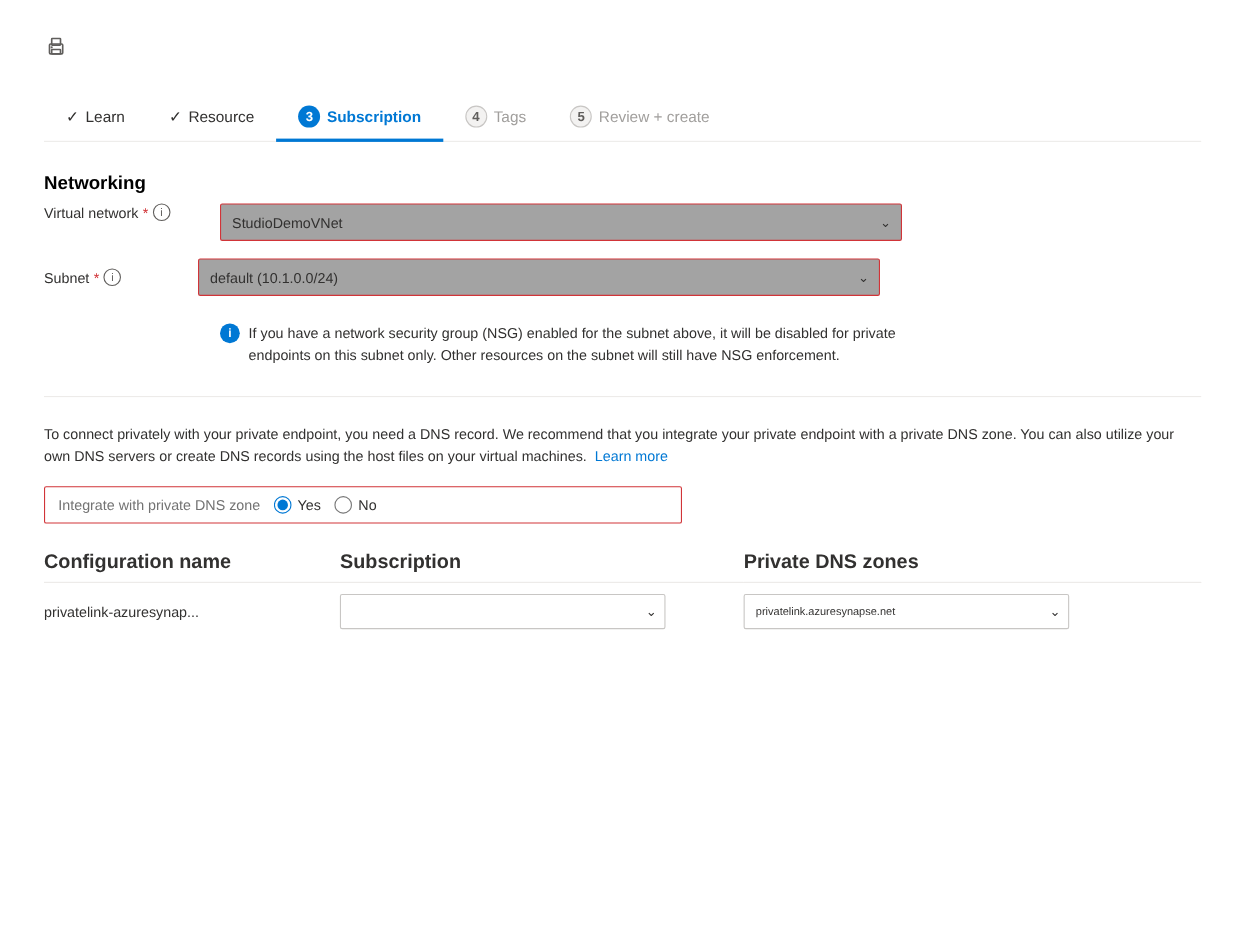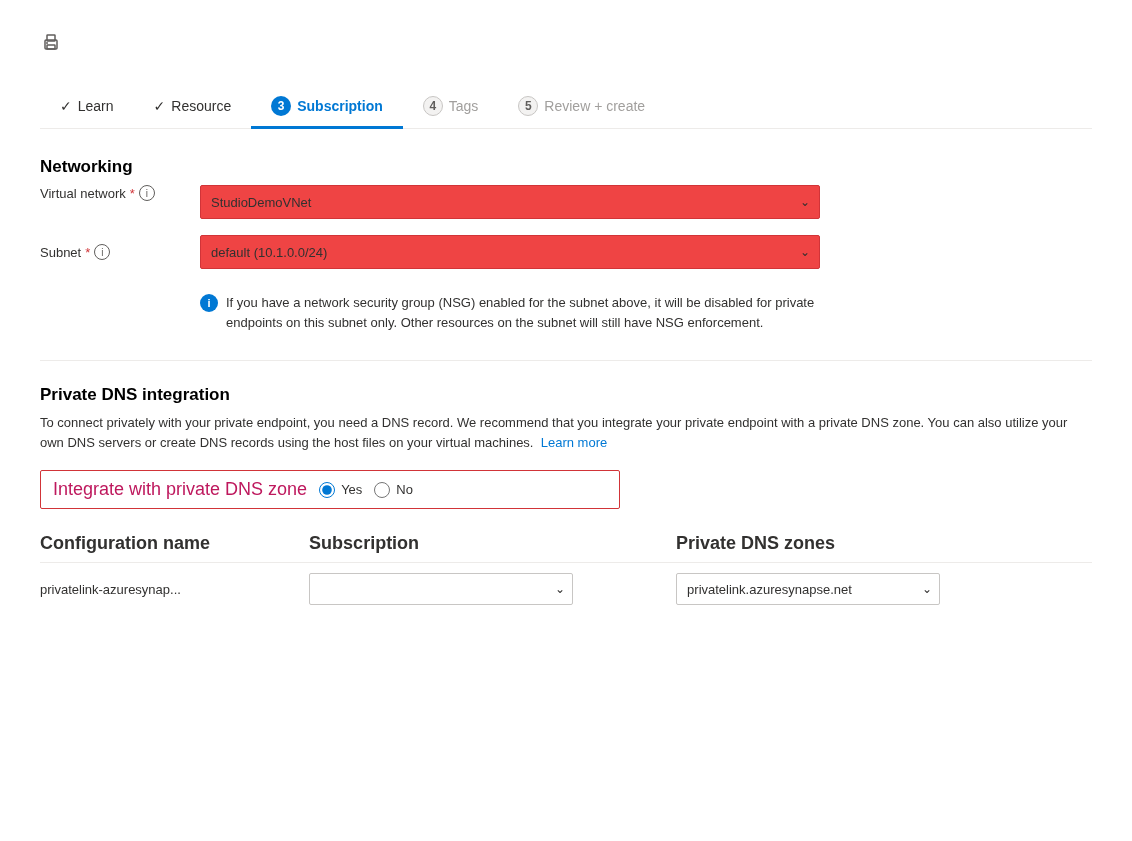--- a/index.html
+++ b/index.html
@@ -161,21 +161,21 @@
       position: relative;
     }
 
     .dropdown-field {
       width: 100%;
       border: 1px solid #d13438;
       border-radius: 2px;
       padding: 6px 36px 6px 10px;
       font-size: 13px;
       color: #323130;
-      background: #ef4444;
+      background: #a3a3a3;
       appearance: none;
       cursor: pointer;
       height: 34px;
       outline: none;
     }
 
     .dropdown-chevron {
       position: absolute;
       right: 10px;
       top: 50%;
@@ -247,22 +247,22 @@
       display: flex;
       align-items: center;
       gap: 12px;
       border: 1px solid #d13438;
       border-radius: 2px;
       padding: 8px 12px;
       max-width: 580px;
     }
 
     .dns-zone-label {
-      font-size: 18px;
-      color: #be185d;
+      font-size: 13px;
+      color: #737373;
     }
 
     
     .dns-table {
       width: 100%;
       border-collapse: collapse;
       margin-top: 16px;
     }
 
     .dns-table th {
@@ -279,25 +279,25 @@
       color: #323130;
       padding: 10px 0;
       vertical-align: middle;
     }
 
     .dns-table .col-config { width: 220px; }
     .dns-table .col-sub { width: 300px; }
     .dns-table .col-dns { width: 340px; }
 
     .table-dropdown {
-      width: 264px;
+      width: 296px;
       border: 1px solid #c8c6c4;
       border-radius: 2px;
       padding: 5px 32px 5px 10px;
-      font-size: 13px;
+      font-size: 10px;
       color: #323130;
       background: #fff;
       appearance: none;
       cursor: pointer;
       height: 32px;
       position: relative;
     }
 
     .table-dropdown-wrapper {
       position: relative;
@@ -361,21 +361,21 @@
     </div>
     <div class="dropdown-wrapper">
       <select class="dropdown-field">
         <option value="StudioDemoVNet">StudioDemoVNet</option>
       </select>
       <span class="dropdown-chevron">⌄</span>
     </div>
   </div>
 
   <div class="form-row" style="align-items: flex-start; flex-direction: column;">
-    <div style="display:flex; align-items:center; gap:20px; width:100%;">
+    <div style="display:flex; align-items:center; width:100%;">
       <div class="form-label">
         <span>Subnet</span>
         <span class="required-star">*</span>
         <span class="info-icon">i</span>
       </div>
       <div class="dropdown-wrapper">
         <select class="dropdown-field">
           <option value="default (10.1.0.0/24)">default (10.1.0.0/24)</option>
         </select>
         <span class="dropdown-chevron">⌄</span>
@@ -385,21 +385,20 @@
     <div class="info-note">
       <span class="info-circle">i</span>
       <span>If you have a network security group (NSG) enabled for the subnet above, it will be disabled for private endpoints on this subnet only. Other resources on the subnet will still have NSG enforcement.</span>
     </div>
   </div>
 </div>
 
 <hr class="divider">
 
 <div class="section">
-  <div class="section-title">Private DNS integration</div>
   <div class="section-desc">
     <span>To connect privately with your private endpoint, you need a DNS record. We recommend that you integrate your private endpoint with a private DNS zone. You can also utilize your own DNS servers or create DNS records using the host files on your virtual machines.</span>
     &nbsp;<a class="link">Learn more</a>
   </div>
 
   <div class="dns-zone-row">
     <span class="dns-zone-label">Integrate with private DNS zone</span>
     <div class="radio-group">
       <label class="radio-label">
         <input type="radio" class="radio-input" name="dns-integrate" checked="" style="">

